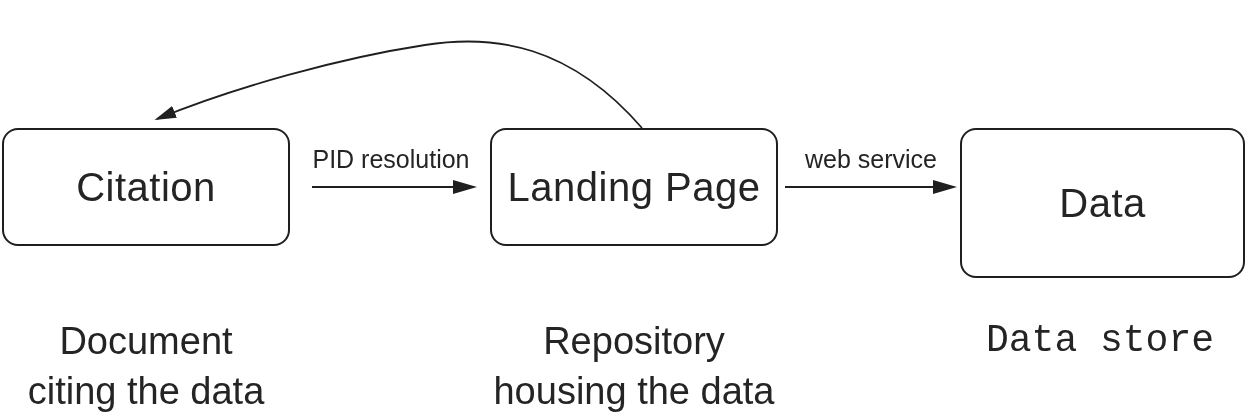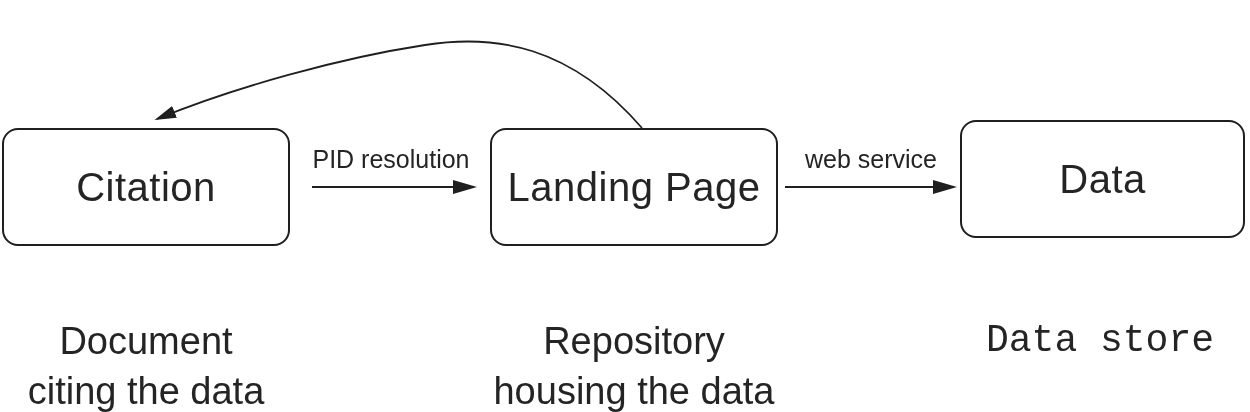--- a/index.html
+++ b/index.html
@@ -32,21 +32,21 @@
     background: #ffffff;
     display: flex;
     align-items: center;
     justify-content: center;
     font-size: 40px;
     letter-spacing: 0.5px;
     color: #242424;
   }
   .node-citation { left: 2px;   top: 128px; width: 288px; height: 118px; }
   .node-landing  { left: 490px; top: 128px; width: 288px; height: 118px; }
-  .node-data     { left: 960px; top: 120px; width: 285px; height: 118px; }
+  .node-data     { left: 960px; top: 128px; width: 285px; height: 150px; }
 
   .edge-label {
     position: absolute;
     font-size: 25px;
     line-height: 30px;
     text-align: center;
     color: #242424;
     white-space: nowrap;
   }
   .lbl-metadata { left: 330px; top: 1px;   width: 222px; }

